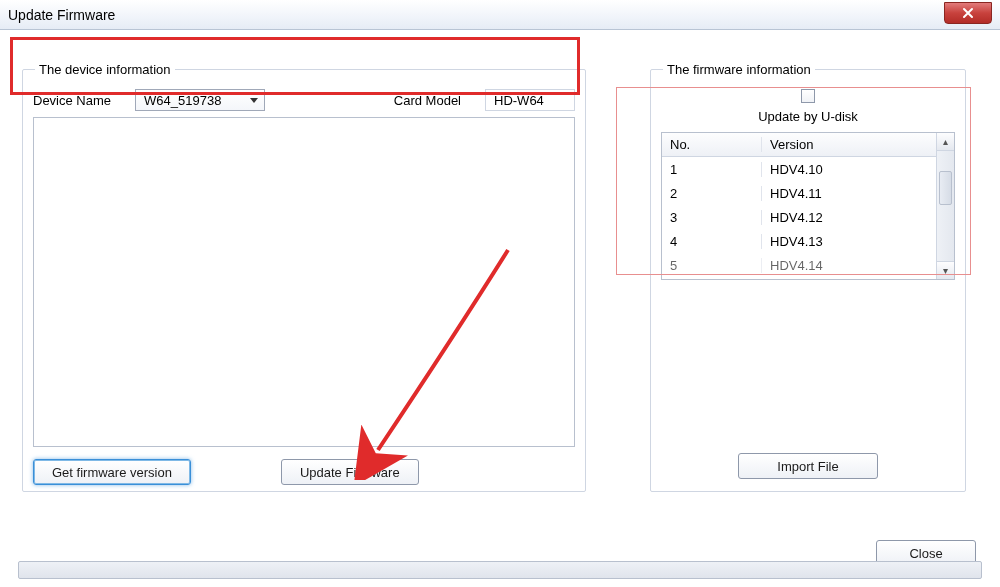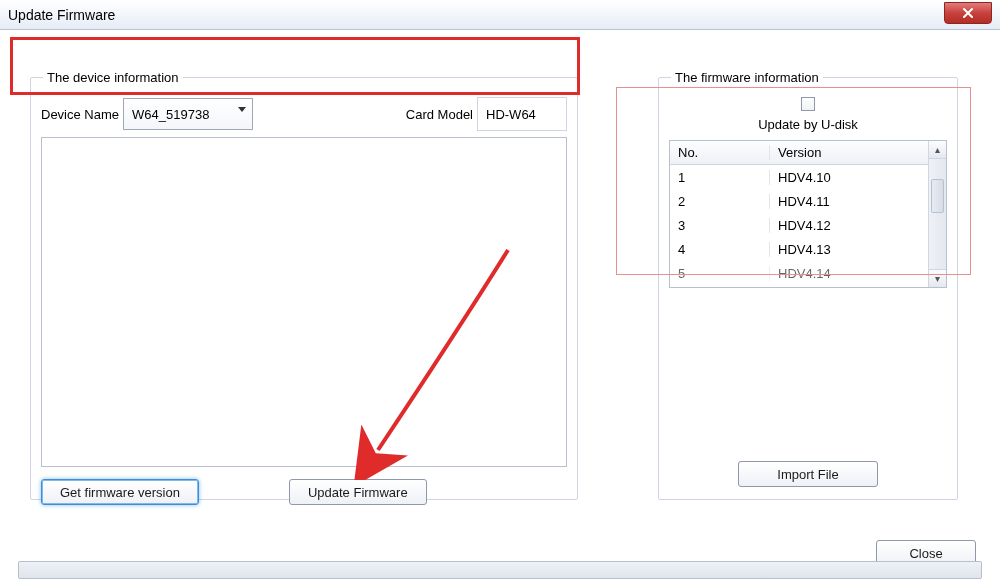--- a/index.html
+++ b/index.html
@@ -47,21 +47,21 @@
   }
   .columns {
     display: flex;
     gap: 20px;
   }
   fieldset {
     border: 1px solid #cfd6e2;
     border-radius: 2px;
     position: relative;
     padding: 12px 10px 10px 10px;
-    margin: 16px;
+    margin: 8px;
   }
   legend {
     font-size: 13px;
     padding: 0 4px;
     margin-left: 2px;
   }
   .left-col { width: 580px; }
   .right-col { width: 360px; padding-left: 28px; }
   .left-fieldset { height: 430px; position: relative; }
   .right-fieldset { height: 430px; position: relative; }
@@ -79,50 +79,50 @@
     left: 616px;
     top: 57px;
     width: 355px;
     height: 188px;
     border: 1px solid #e88f8f;
     pointer-events: none;
   }
   .device-row {
     display: flex;
     align-items: center;
-    gap: 4px;
+    gap: 24px;
     margin-bottom: 6px;
     text-align: right;
   }
   .label { font-size: 13px; }
   .select {
     border: 1px solid #a0a8b8;
     background: linear-gradient(to bottom, #ffffff, #f4f6fa);
-    height: 32px;
+    height: 22px;
     display: inline-flex;
     align-items: center;
     padding: 0 22px 0 8px;
     position: relative;
     font-size: 13px;
     min-width: 130px;
     cursor: pointer;
   }
   .select::after {
     content: "";
     position: absolute;
     right: 6px;
     top: 8px;
     border-left: 4px solid transparent;
     border-right: 4px solid transparent;
     border-top: 5px solid #333;
   }
   .card-model-value {
     border: 1px solid #cfd6e2;
     background: #fff;
-    height: 34px;
+    height: 22px;
     display: inline-flex;
     align-items: center;
     padding: 8px 8px;
     min-width: 90px;
     font-size: 13px;
   }
   .whitebox {
     border: 1px solid #b8c0ce;
     background: #fff;
     width: 100%;

